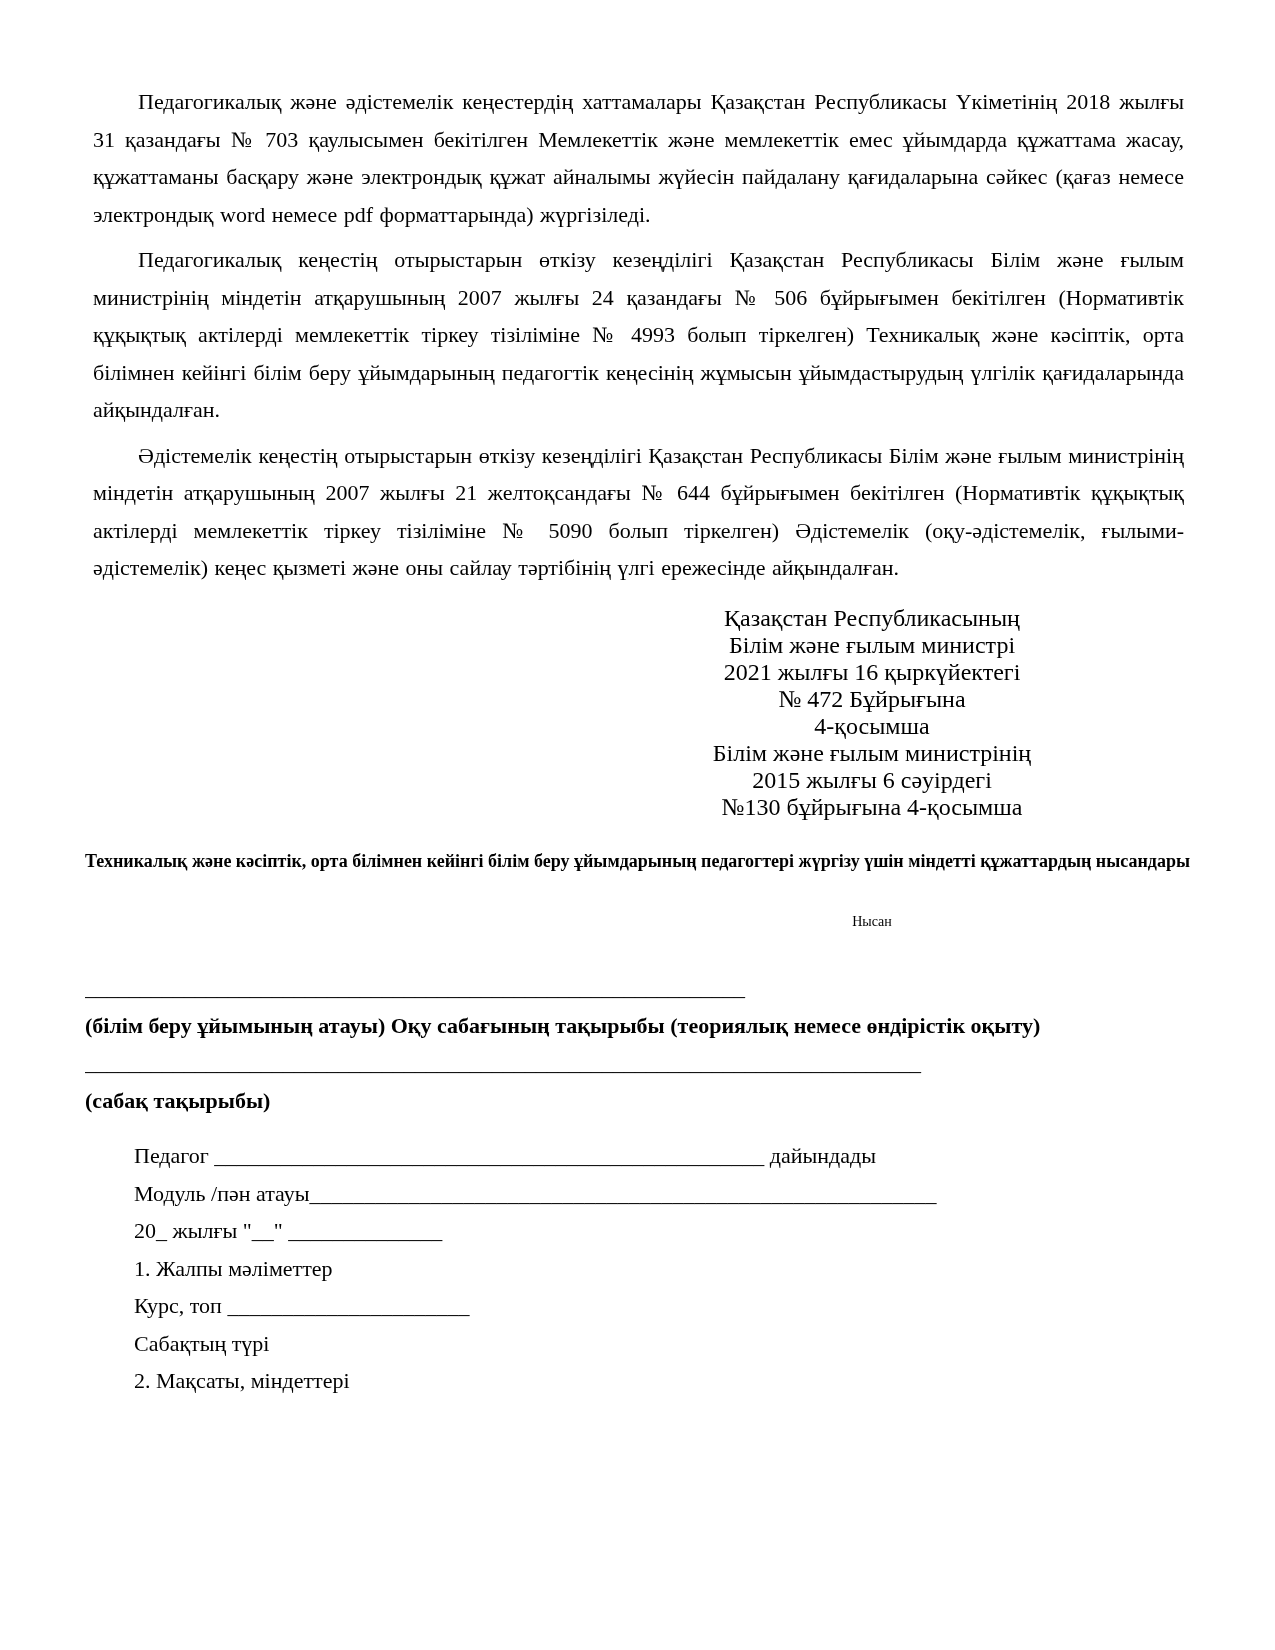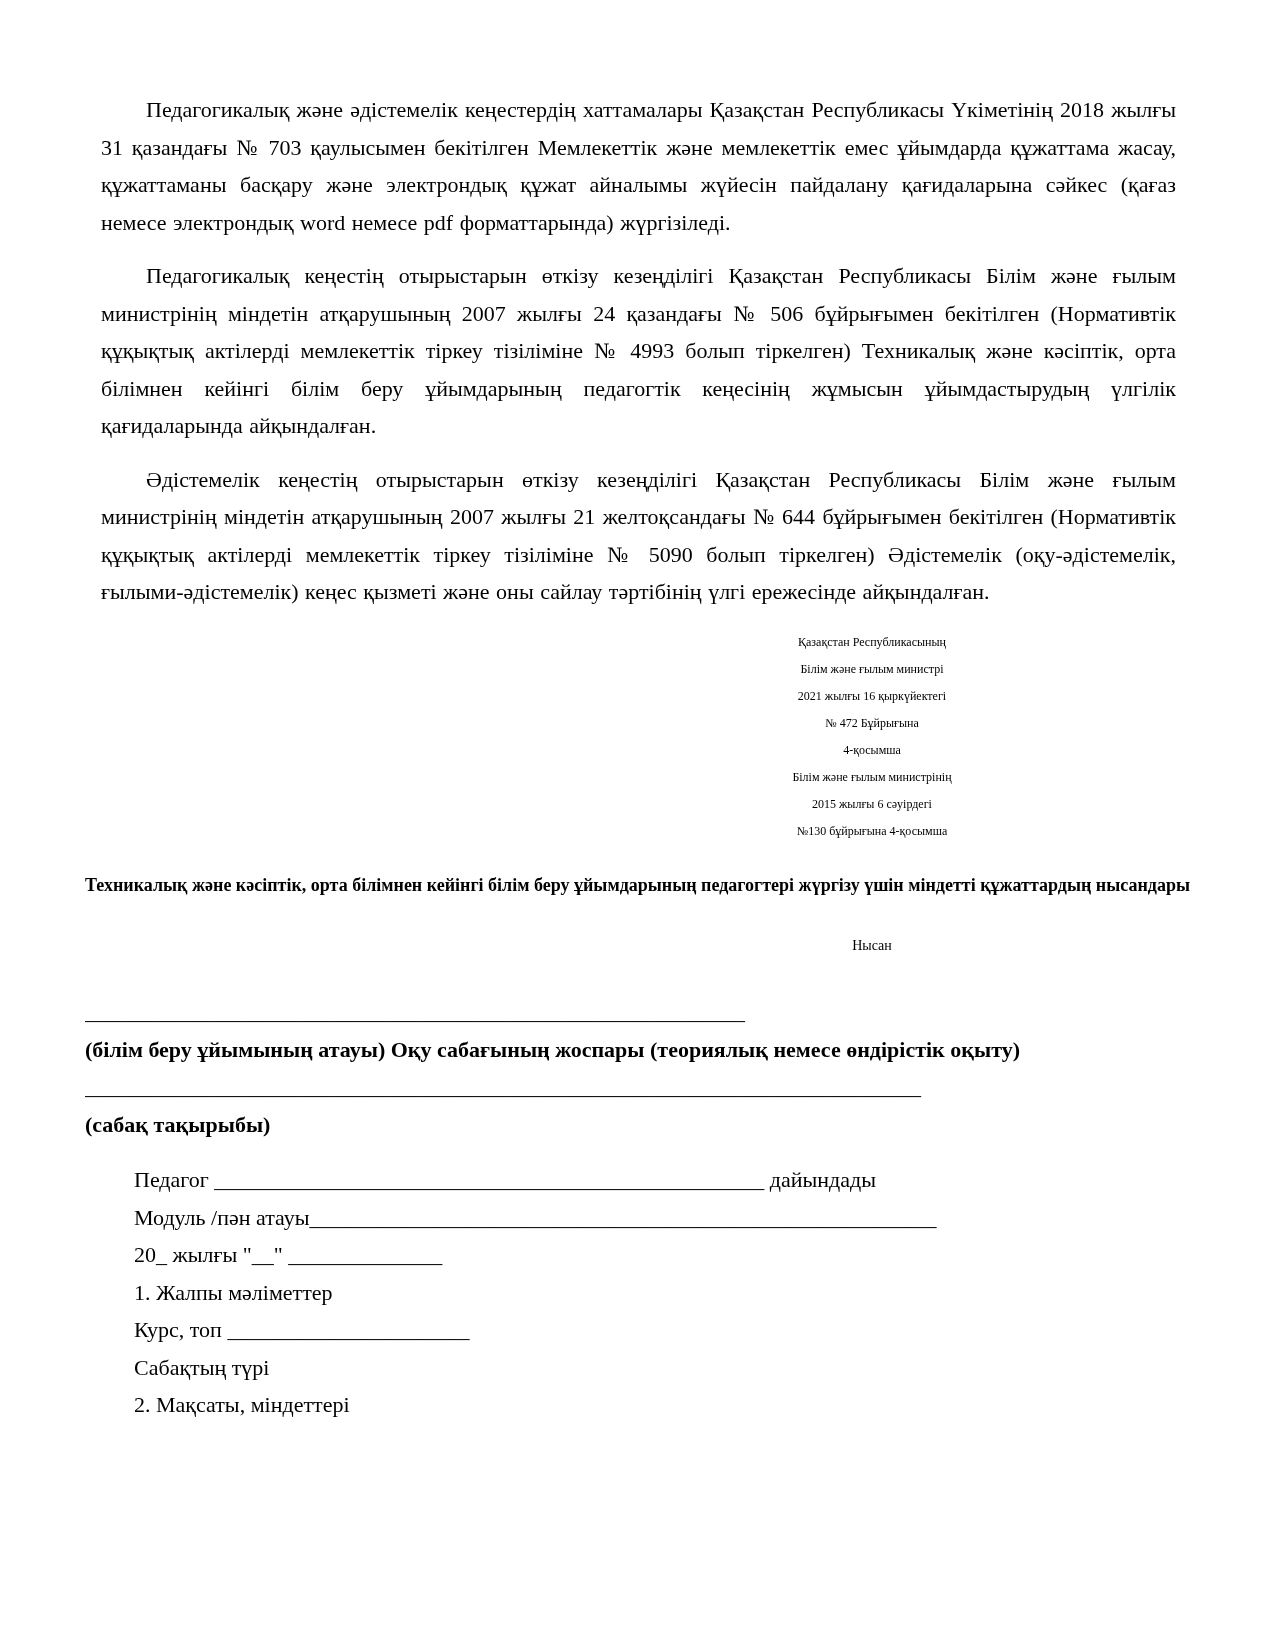--- a/index.html
+++ b/index.html
@@ -10,30 +10,30 @@
     box-sizing: border-box;
     padding: 75px 83px 0 85px;
     background: #ffffff;
     color: #000000;
     font-family: "Liberation Serif", "DejaVu Serif", serif;
     font-size: 22px;
     line-height: 37.5px;
     overflow: hidden;
   }
   .para {
-    margin: 16px;
+    margin: 8px;
     text-align: justify;
     text-indent: 45px;
     word-spacing: 1px;
   }
   .appendix {
     margin: 18px 0 0 auto;
     width: 640px;
     text-align: center;
-    font-size: 12px;
+    font-size: 24px;
     line-height: 27px;
   }
   .doc-heading {
     margin: 22px 0 0 0;
     font-size: 18px;
     font-weight: bold;
     line-height: 37.5px;
     text-align: left;
   }
   .nysan {
@@ -74,21 +74,21 @@
     <div class="appendix-line">Білім және ғылым министрінің</div>
     <div class="appendix-line">2015 жылғы 6 сәуірдегі</div>
     <div class="appendix-line">№130 бұйрығына 4-қосымша</div>
   </div>
 
   <div class="doc-heading">Техникалық және кәсіптік, орта білімнен кейінгі білім беру ұйымдарының педагогтері жүргізу үшін міндетті құжаттардың нысандары</div>
 
   <div class="nysan">Нысан</div>
 
   <div class="blank-rule first">____________________________________________________________</div>
-  <div class="caption-bold">(білім беру ұйымының атауы) Оқу сабағының жоспары (теориялық немесе өндірістік оқыту)</div>
+  <div class="caption-bold">(білім беру ұйымының атауы) Оқу сабағының тақырыбы (теориялық немесе өндірістік оқыту)</div>
   <div class="blank-rule">____________________________________________________________________________</div>
   <div class="caption-bold">(сабақ тақырыбы)</div>
 
   <div class="form-block">
     <div class="form-line">Педагог __________________________________________________ дайындады</div>
     <div class="form-line">Модуль /пән атауы_________________________________________________________</div>
     <div class="form-line">20_ жылғы "__" ______________</div>
     <div class="form-line">1. Жалпы мәліметтер</div>
     <div class="form-line">Курс, топ ______________________</div>
     <div class="form-line">Сабақтың түрі</div>

